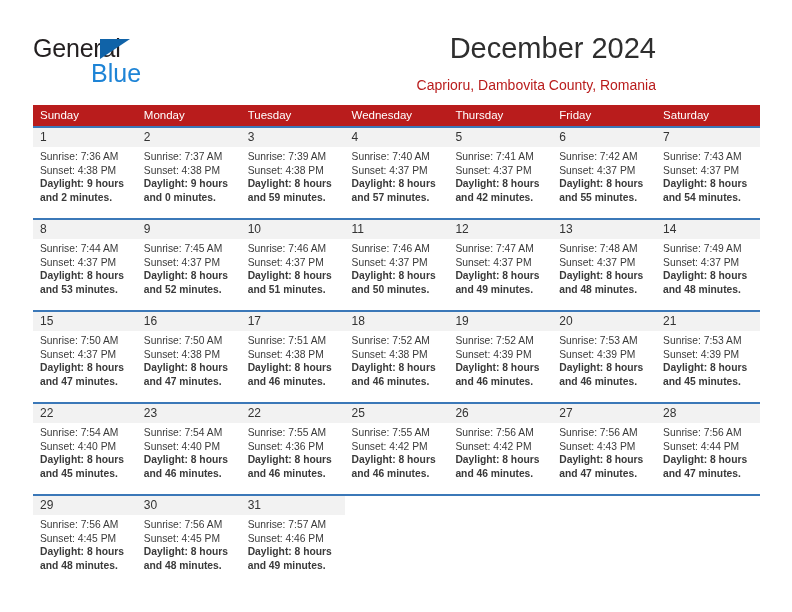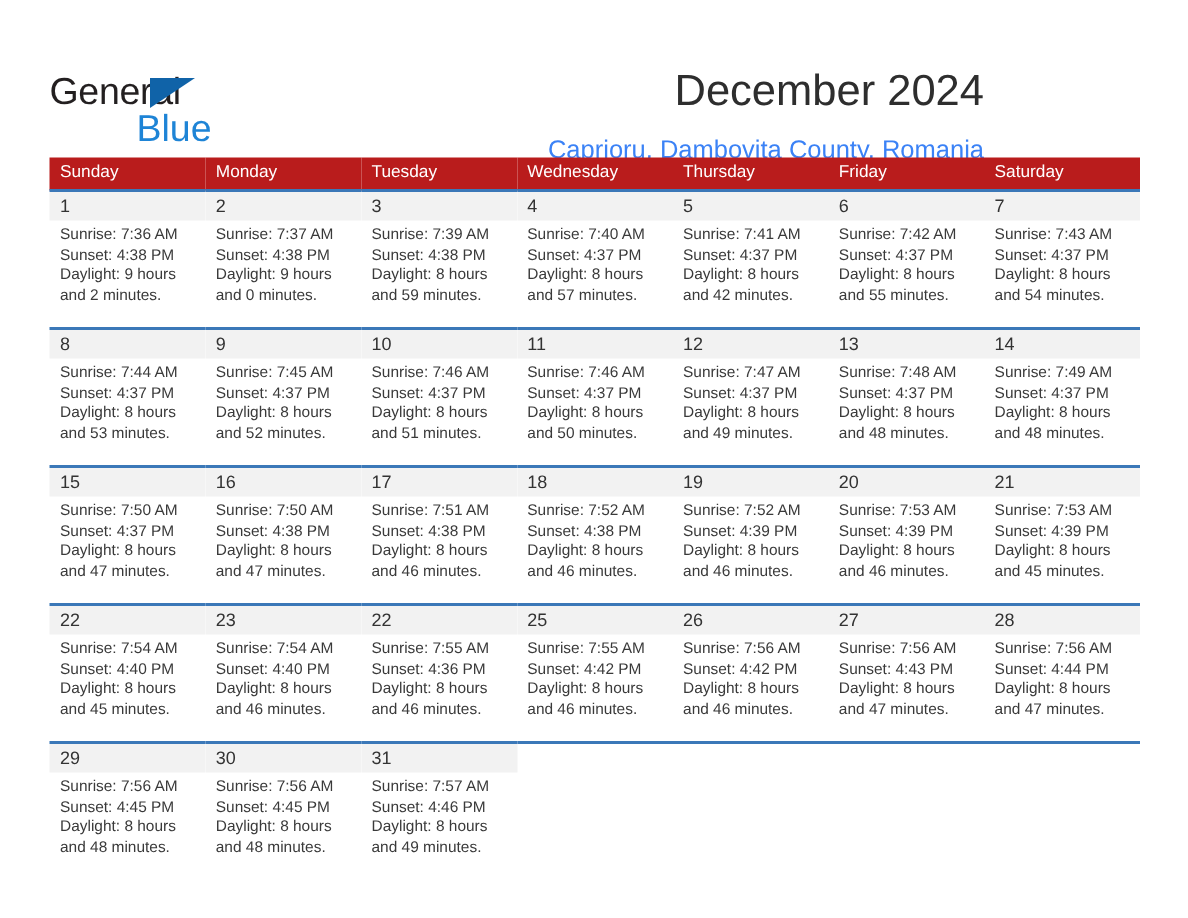--- a/index.html
+++ b/index.html
@@ -21,21 +21,20 @@
     height: 612px;
     box-sizing: border-box;
   }
 
   
   .top {
     position: absolute;
     left: 0; top: 0;
     width: 692px;
     height: 98px;
-    margin-top: 13px;
   }
   .logo {
     position: absolute;
     left: 33px;
     top: 34px;
     width: 170px;
     height: 56px;
   }
   .logo-general {
     position: absolute;
@@ -73,22 +72,22 @@
     font-size: 29px;
     color: #2e2e2e;
     text-align: left;
     white-space: nowrap;
     font-weight: normal;
   }
   .subtitle {
     position: absolute;
     right: 36px;
     top: 77px;
-    font-size: 17px;
-    color: #3b82f6;
+    font-size: 14px;
+    color: #b91c1c;
     text-align: right;
     white-space: nowrap;
   }
 
   
   .cal {
     position: absolute;
     left: 33px;
     top: 105px;
     width: 727px;
@@ -135,20 +134,21 @@
     padding: 3px 5px 0 7px;
     font-size: 10.3px;
     line-height: 13.6px;
     color: #3a3a3a;
   }
   .dayinfo div {
     white-space: nowrap;
   }
   .dayinfo .daylight {
     white-space: normal;
+    font-weight: bold;
   }
   td.empty .daycell {
     background: transparent;
   }
   td.empty .daynum {
     background: transparent;
   }
 </style>
 </head>
 <body>

